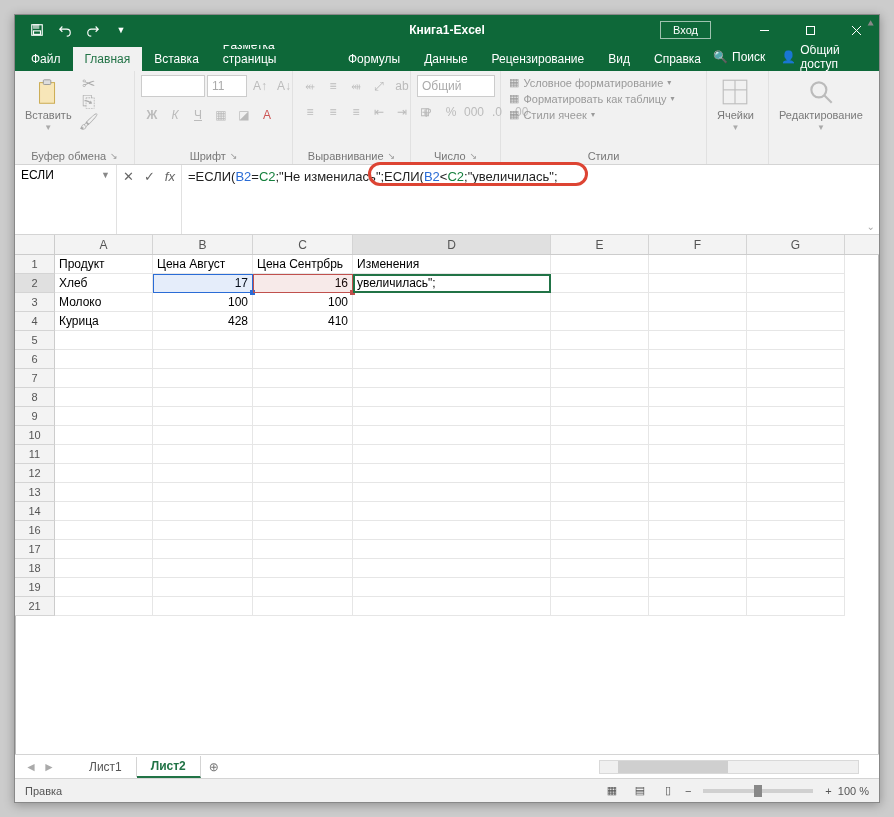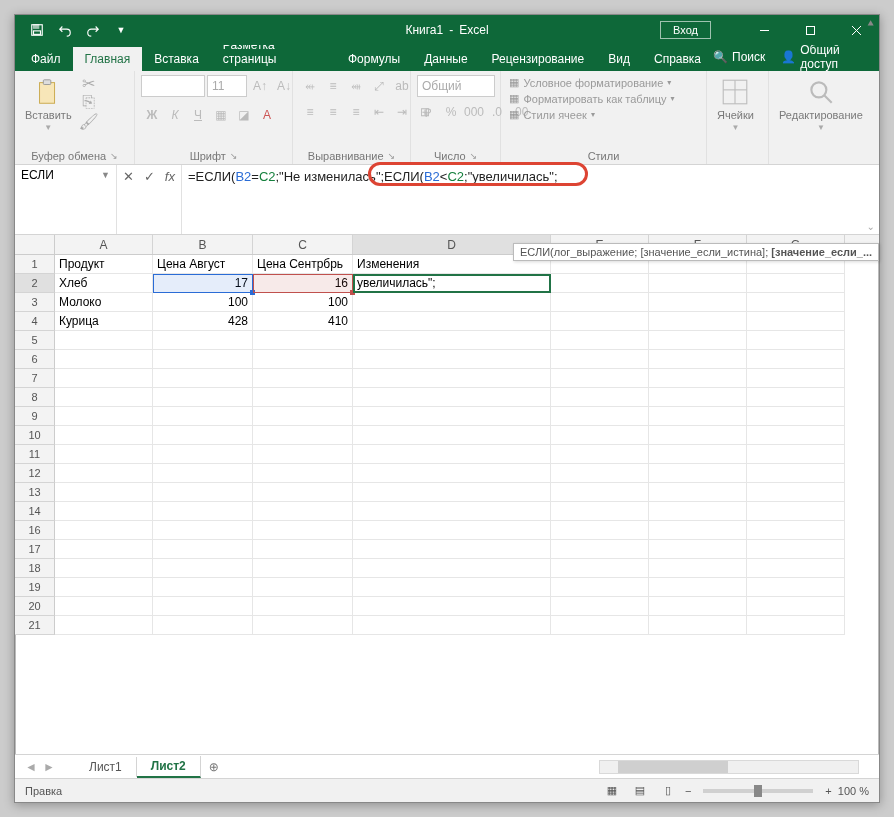--- a/index.html
+++ b/index.html
@@ -3,21 +3,21 @@
 <meta charset="utf-8">
 <style>
 * { margin: 0; padding: 0; box-sizing: border-box; font-family: "Segoe UI", Tahoma, sans-serif; }
 body { background: #ccc; display: flex; align-items: center; justify-content: center; height: 100vh; }
 .window { width: 894px; height: 817px; position: relative; }
 .inner { position: absolute; top: 14px; left: 14px; right: 14px; bottom: 14px; background: #fff; border: 1px solid #888; display: flex; flex-direction: column; box-shadow: 0 2px 10px rgba(0,0,0,0.3), inset 0 0 0 1px #bbb; }
 .titlebar { background: #0e6839; height: 30px; display: flex; align-items: center; color: #fff; font-size: 12px; position: relative; }
 .titlebar-left { display: flex; align-items: center; gap: 0; padding-left: 8px; }
 .qat-btn { width: 28px; height: 28px; display: flex; align-items: center; justify-content: center; color: #fff; }
 .qat-btn svg { width: 14px; height: 14px; }
-.titlebar-center { position: absolute; left: 50%; transform: translateX(-50%); display: flex; gap: 6px; align-items: flex-start; }
+.titlebar-center { position: absolute; left: 50%; transform: translateX(-50%); display: flex; gap: 0; align-items: flex-start; font-weight: bold; }
 .titlebar-right { margin-left: auto; display: flex; align-items: center; }
 .login-btn { border: 1px solid rgba(255,255,255,0.6); padding: 2px 12px; font-size: 11px; margin-right: 30px; }
 .win-btn { width: 46px; height: 30px; display: flex; align-items: center; justify-content: center; }
 .win-btn svg { width: 11px; height: 11px; }
 
 .ribbon-tabs { background: #0e6839; height: 26px; display: flex; align-items: flex-end; padding-left: 4px; }
 .rtab { padding: 5px 12px; font-size: 12px; color: #fff; cursor: pointer; }
 .rtab.active { background: #f1f1f1; color: #217346; }
 .rtab-right { margin-left: auto; display: flex; align-items: center; padding-right: 10px; gap: 16px; }
 .rtab-right .rtlink { color: #fff; font-size: 12px; display: flex; align-items: center; gap: 4px; }
@@ -319,23 +319,20 @@
   <div class="fx-btns">
     <span>✕</span>
     <span>✓</span>
     <span class="fx">fx</span>
   </div>
   <div class="formula-input">
     <span>=ЕСЛИ(</span><span class="b2ref">B2</span><span>=</span><span class="c2ref">C2</span><span>;"Не изменилась";ЕСЛИ(</span><span class="b2ref">B2</span><span>&lt;</span><span class="c2ref">C2</span><span>;"увеличилась";</span>
     <div class="red-highlight" style="left:186px; top:-3px; width:220px; height:24px;"></div>
   </div>
   <div style="position:absolute; right:4px; bottom:2px; color:#aaa; font-size:10px;">⌄</div>
-  <div class="fn-hint">
-    <span>ЕСЛИ</span><span>(лог_выражение; [значение_если_истина]; </span><b>[значение_если_...</b>
-  </div>
 </div>
 
 <div class="sheet-area">
   <div class="col-headers">
     <div class="corner"></div>
     <div class="ch" style="width:98px">A</div>
     <div class="ch" style="width:100px">B</div>
     <div class="ch" style="width:100px">C</div>
     <div class="ch" style="width:198px;background:#e0e0e0">D</div>
     <div class="ch" style="width:98px">E</div>
@@ -519,30 +516,20 @@
             <div class="rh">19</div>
             <div class="cell" style="width:98px"></div>
             <div class="cell" style="width:100px"></div>
             <div class="cell" style="width:100px"></div>
             <div class="cell" style="width:198px"></div>
             <div class="cell" style="width:98px"></div>
             <div class="cell" style="width:98px"></div>
             <div class="cell" style="width:98px"></div>
           </div>
           <div class="grid-row">
-            <div class="rh">20</div>
-            <div class="cell" style="width:98px"></div>
-            <div class="cell" style="width:100px"></div>
-            <div class="cell" style="width:100px"></div>
-            <div class="cell" style="width:198px"></div>
-            <div class="cell" style="width:98px"></div>
-            <div class="cell" style="width:98px"></div>
-            <div class="cell" style="width:98px"></div>
-          </div>
-          <div class="grid-row">
             <div class="rh">21</div>
             <div class="cell" style="width:98px"></div>
             <div class="cell" style="width:100px"></div>
             <div class="cell" style="width:100px"></div>
             <div class="cell" style="width:198px"></div>
             <div class="cell" style="width:98px"></div>
             <div class="cell" style="width:98px"></div>
             <div class="cell" style="width:98px"></div>
           </div>
 

